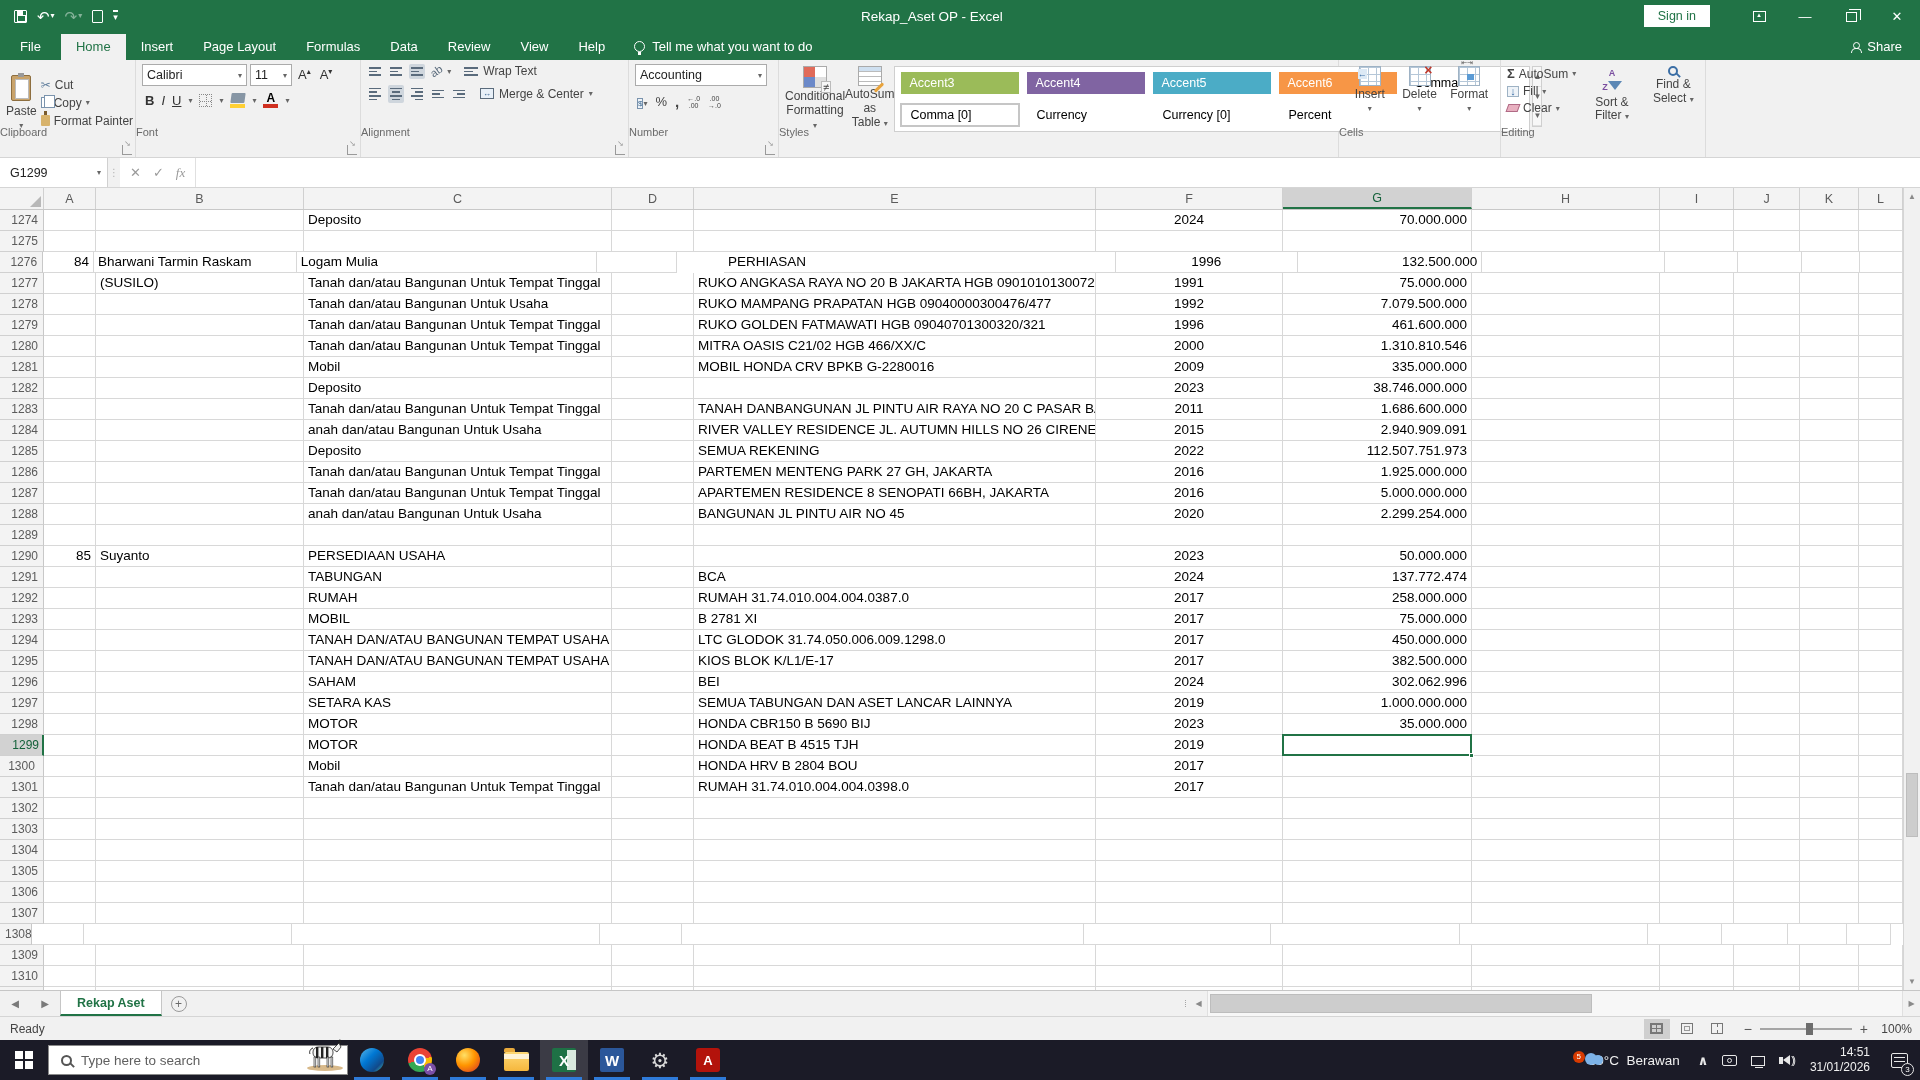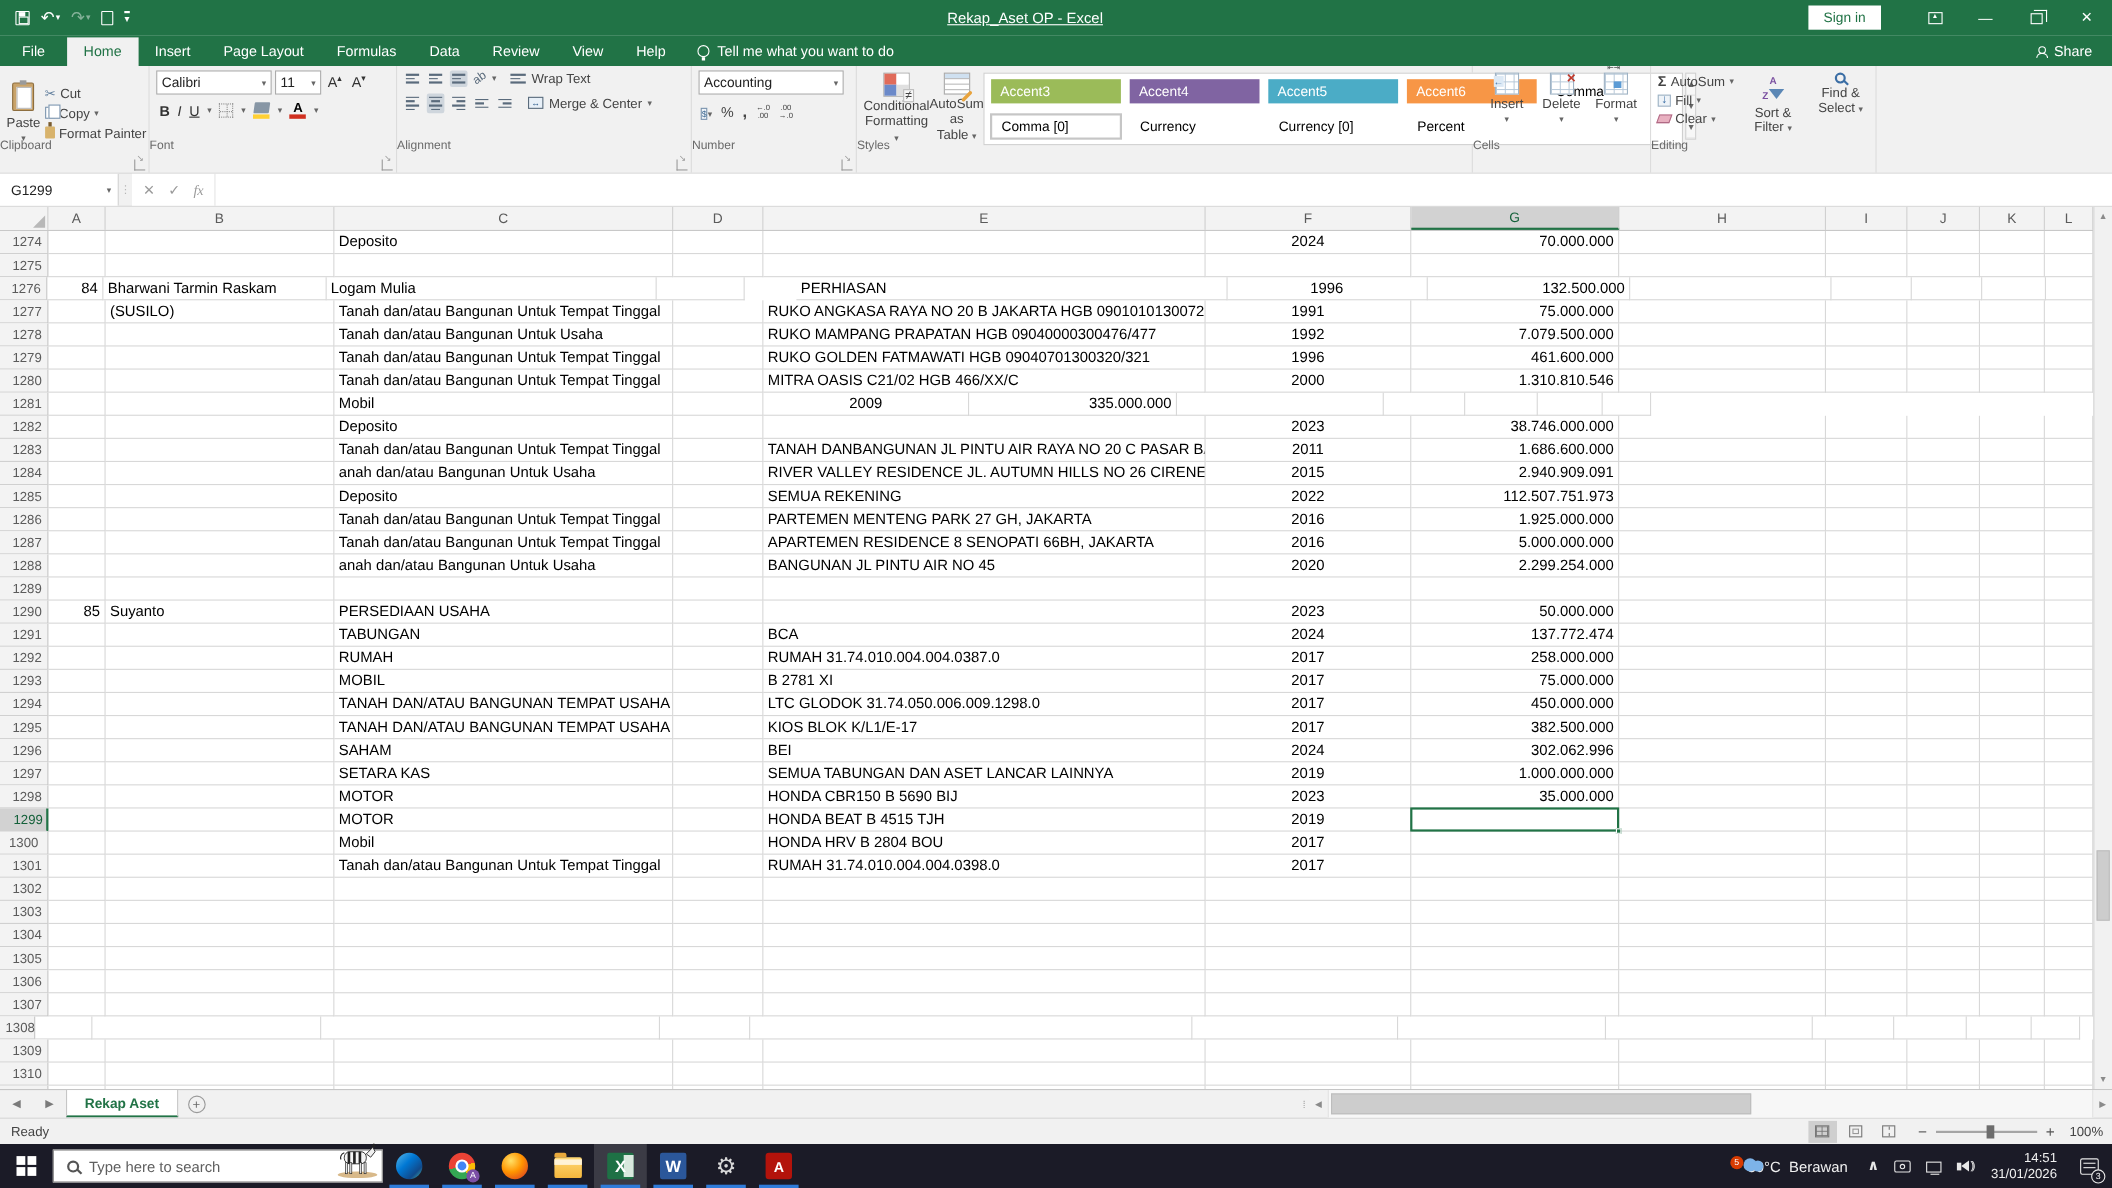--- a/index.html
+++ b/index.html
@@ -11,21 +11,21 @@
   .titlebar { height:32px; background:#217346; color:#fff; display:flex; align-items:center; flex:0 0 auto; }
   .qat { display:flex; align-items:center; gap:10px; padding-left:14px; width:220px; }
   .qat .qbtn { color:#fff; font-size:15px; line-height:1; cursor:default; display:flex; align-items:center; }
   .qat .dim { opacity:.45; }
   .qat .mini-caret { font-size:8px; margin-left:1px; }
   .floppy { width:13px; height:13px; border:1.5px solid #fff; border-radius:1px; position:relative; }
   .floppy:before { content:""; position:absolute; top:0; left:2px; width:6px; height:4px; background:#fff; }
   .floppy:after { content:""; position:absolute; bottom:0; left:2px; width:7px; height:5px; border:1px solid #fff; }
   .docicon { width:11px; height:13px; border:1.5px solid #fff; border-radius:1px; }
   .qat-custom { font-size:9px; border-top:2px solid #fff; padding-top:1px; }
-  .tb-title { flex:1; text-align:center; font-size:13.5px; color:#fff;text-decoration:underline; }
+  .tb-title { flex:1; text-align:center; font-size:13.5px; color:#fff; }
   .tb-right { display:flex; align-items:center; height:100%; }
   .signin { background:#fff; color:#217346; font-size:12.5px; padding:4px 14px; margin-right:26px; cursor:default; }
   .winbtn { width:46px; height:32px; display:flex; align-items:center; justify-content:center; color:#fff; font-size:13px; }
   .ribbon-disp { width:13px; height:11px; border:1px solid #fff; display:flex; align-items:flex-start; justify-content:center; font-size:7px; line-height:6px; }
   .maxi { width:11px; height:10px; border:1px solid #fff; position:relative; margin-top:2px; }
   .maxi:before { content:""; position:absolute; top:-4px; left:2px; width:11px; height:10px; border:1px solid #fff; border-bottom:none; border-left:none; }
 
   
   .ribbon-tabs { height:28px; background:#217346; display:flex; align-items:flex-end; flex:0 0 auto; }
   .rtab { color:#fff; font-size:13px; padding:5px 15px 6px; cursor:default; }
@@ -700,20 +700,21 @@
             <div class="cell" style="width: 66px;"></div>
             <div class="cell" style="width: 59px;"></div>
             <div class="cell" style="width: 44px;"></div>
           </div>
           <div class="srow">
             <div class="rh" style="width: 44px;">1281</div>
             <div class="cell" style="width: 52px;"></div>
             <div class="cell" style="width: 208px;"></div>
             <div class="cell" style="width: 308px;">Mobil</div>
             <div class="cell" style="width: 82px;"></div>
+            <div class="cell" style="width: 402px;">MOBIL HONDA CRV BPKB G-2280016</div>
             <div class="cell ctr" style="width: 187px;">2009</div>
             <div class="cell num" style="width: 189px;">335.000.000</div>
             <div class="cell" style="width: 188px;"></div>
             <div class="cell" style="width: 74px;"></div>
             <div class="cell" style="width: 66px;"></div>
             <div class="cell" style="width: 59px;"></div>
             <div class="cell" style="width: 44px;"></div>
           </div>
           <div class="srow">
             <div class="rh" style="width: 44px;">1282</div>

